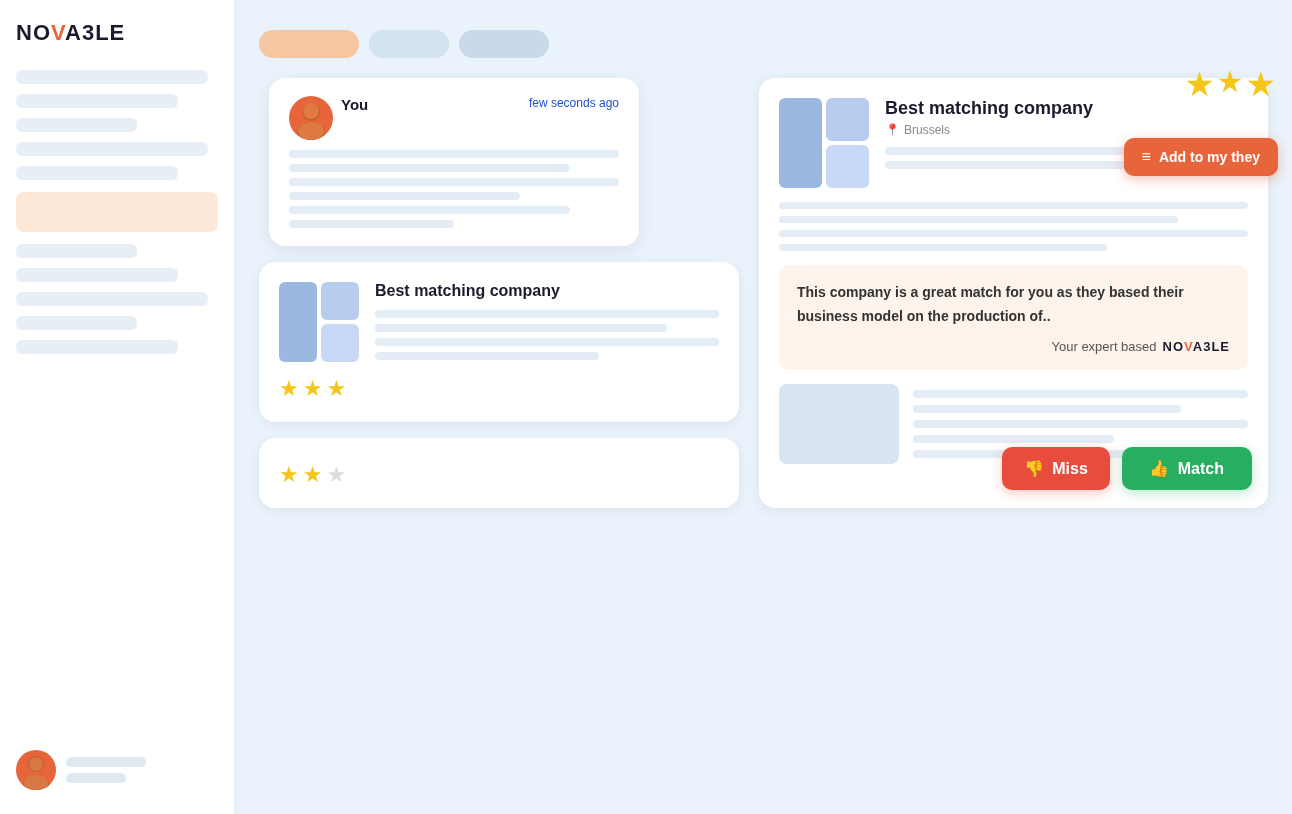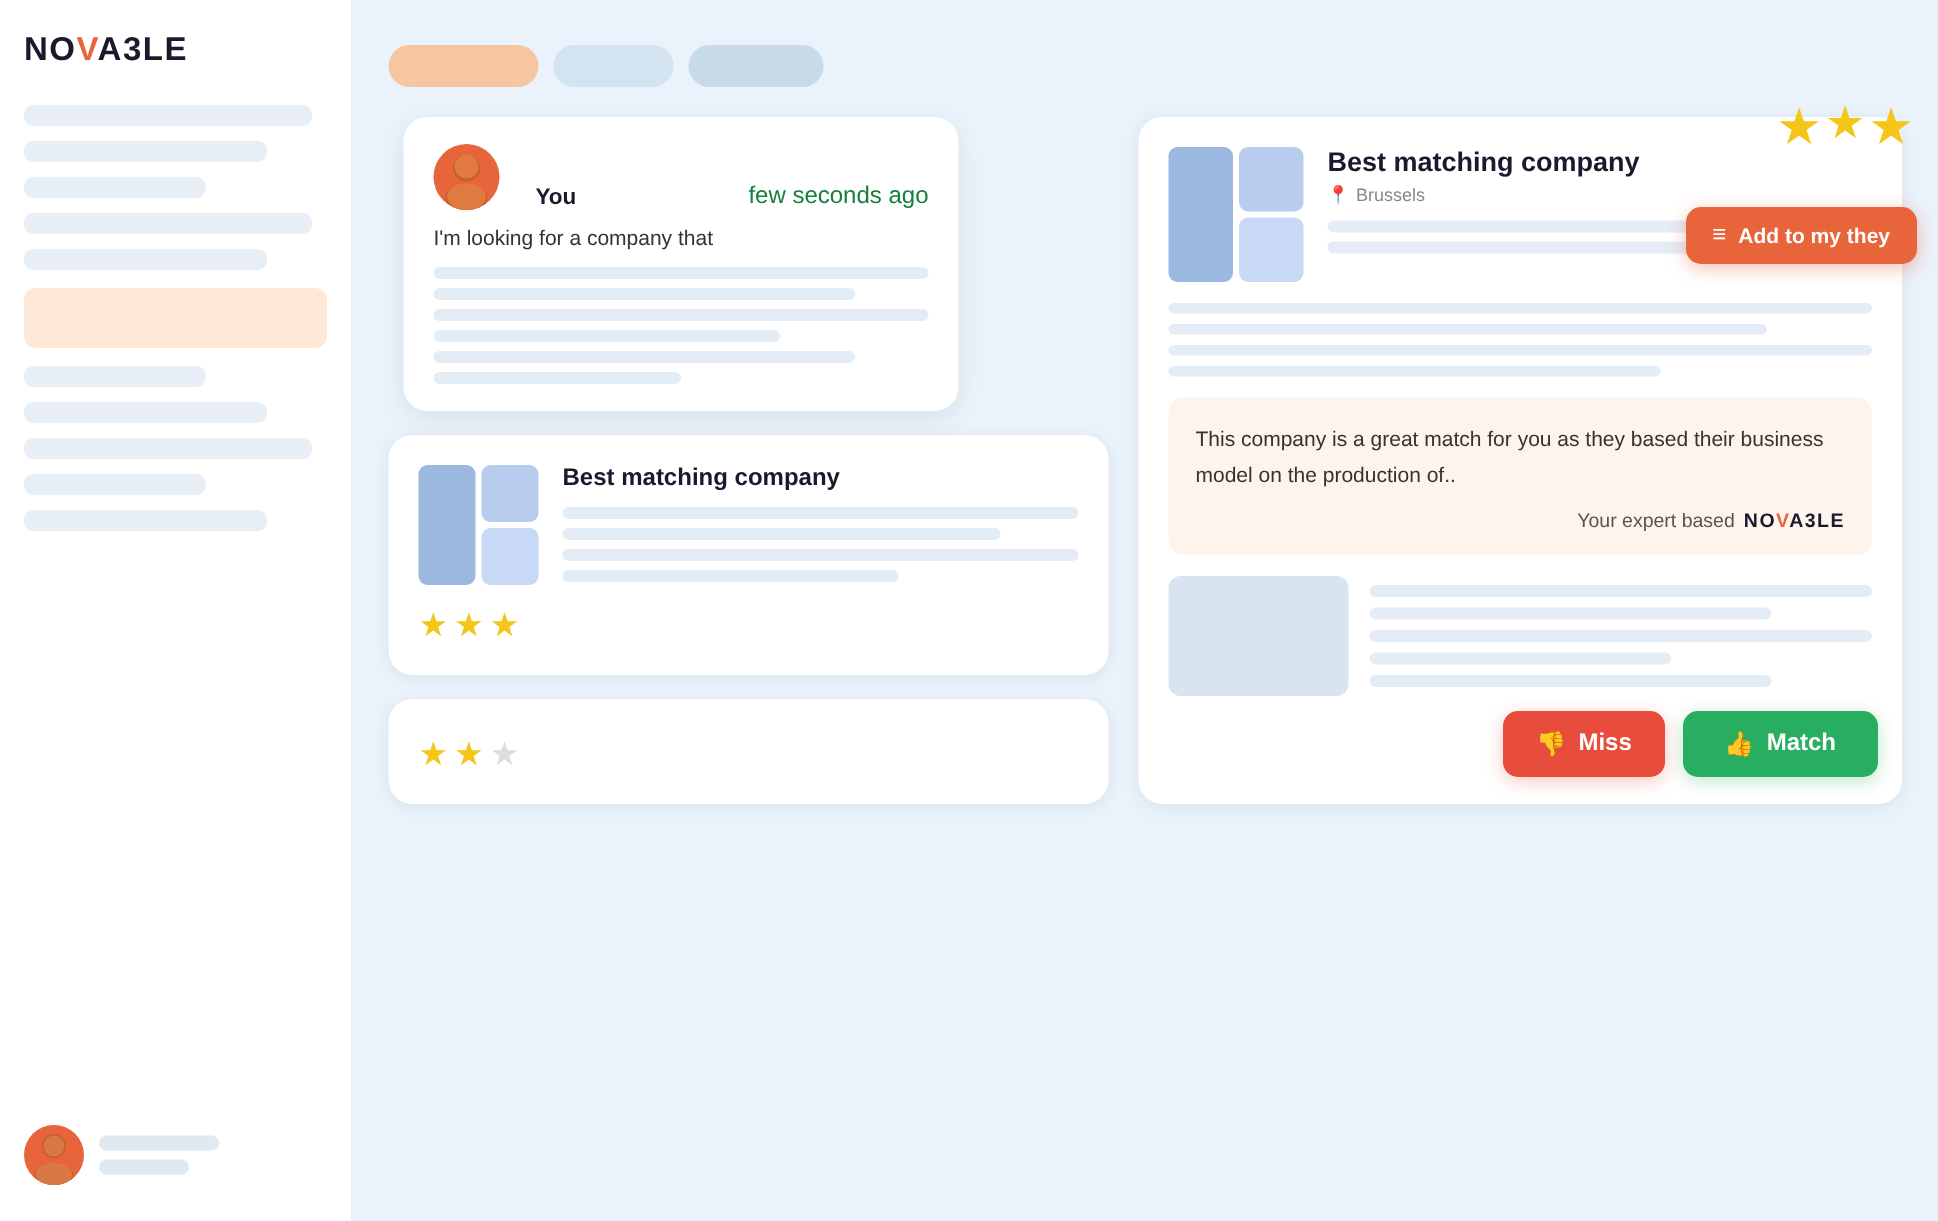--- a/index.html
+++ b/index.html
@@ -119,40 +119,40 @@
       border-radius: 16px;
       padding: 18px 20px;
       box-shadow: 0 4px 18px rgba(0,0,0,0.08);
       position: relative;
       z-index: 10;
       margin-left: 10px;
       width: 370px;
     }
     .chat-header {
       display: flex;
-      align-items: flex-end;
-      gap: 24px;
+      align-items: flex-start;
+      gap: 8px;
       margin-bottom: 10px;
     }
     .chat-avatar {
       width: 44px; height: 44px;
       border-radius: 50%;
       background: #e8643a;
       flex-shrink: 0;
       overflow: hidden;
       display: flex; align-items: center; justify-content: center;
     }
     .chat-user-name {
       font-weight: 700;
       font-size: 15px;
       color: #1a1a2e;
     }
     .chat-time {
-      font-size: 16px;
-      color: #15803d;
+      font-size: 12px;
+      color: #1d4ed8;
       margin-left: auto;
       white-space: nowrap;
     }
     .chat-message {
       font-size: 14px;
       color: #333;
       margin-bottom: 12px;
     }
     .chat-lines { display: flex; flex-direction: column; gap: 6px; }
     .chat-line {
@@ -311,20 +311,21 @@
       background: #fef4ec;
       border-radius: 10px;
       padding: 16px 18px;
       margin: 14px 0;
     }
     .expert-text {
       font-size: 14px;
       color: #333;
       line-height: 1.7;
       margin-bottom: 10px;
+      font-weight: bold;
     }
     .expert-signature {
       text-align: right;
       font-size: 13px;
       color: #555;
       display: flex;
       align-items: center;
       justify-content: flex-end;
       gap: 6px;
     }
@@ -456,21 +457,20 @@
             <svg width="44" height="44" viewBox="0 0 44 44">
               <circle cx="22" cy="16" r="9" fill="#c0622a"></circle>
               <ellipse cx="22" cy="36" rx="14" ry="10" fill="#c0622a"></ellipse>
               <circle cx="22" cy="15" r="8" fill="#e07a40"></circle>
               <ellipse cx="22" cy="35" rx="13" ry="9" fill="#e07a40"></ellipse>
             </svg>
           </div>
           <span class="chat-user-name">You</span>
           <span class="chat-time">few seconds ago</span>
         </div>
-        <div class="chat-message">I'm looking for a company that</div>
         <div class="chat-lines">
           <div class="chat-line full"></div>
           <div class="chat-line long"></div>
           <div class="chat-line full"></div>
           <div class="chat-line med"></div>
           <div class="chat-line long"></div>
           <div class="chat-line short"></div>
         </div>
       </div>
 

